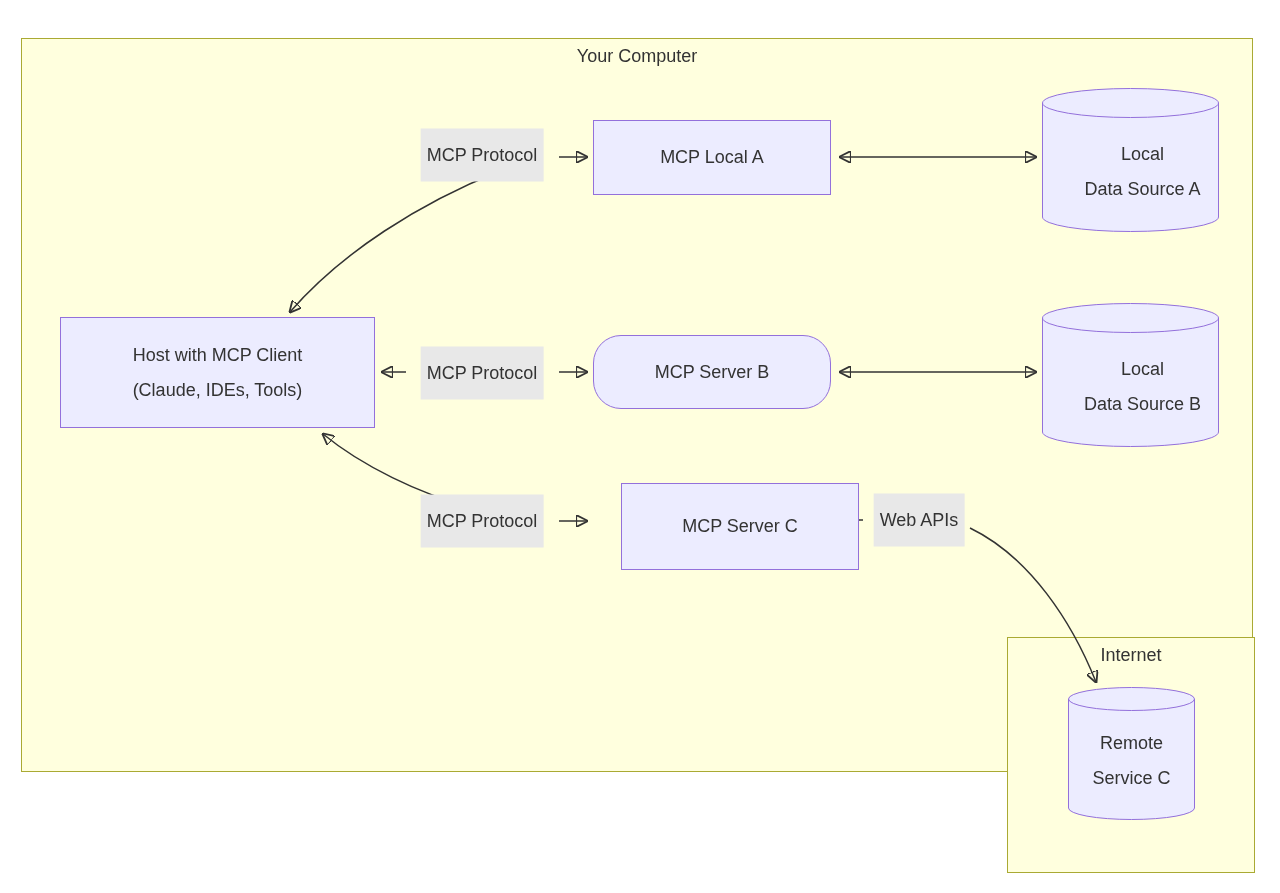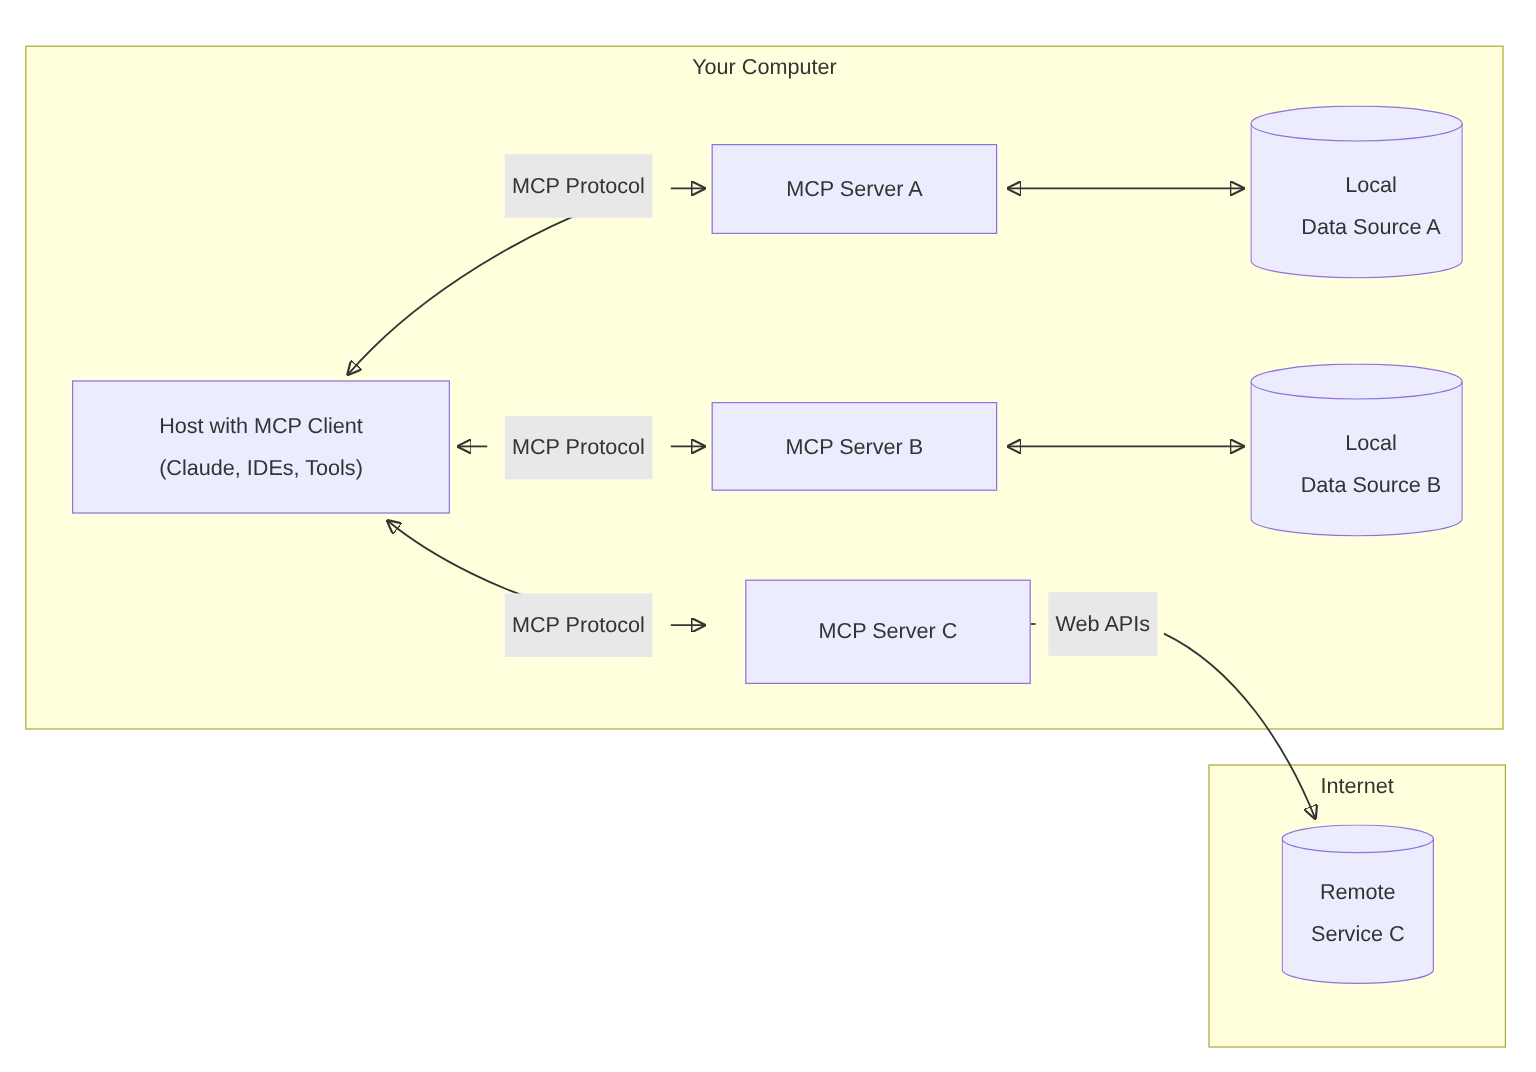--- a/index.html
+++ b/index.html
@@ -1,36 +1,36 @@
 <!DOCTYPE html>
 <html><head>
 <meta charset="utf-8">
 <style>
   html,body { margin:0; padding:0; background:#ffffff; }
   .canvas {
     position:relative; width:1280px; height:893px; background:#ffffff;
     font-family:"Liberation Sans", sans-serif; color:#333333; overflow:hidden;
   }
   .cluster { position:absolute; background:#ffffde; border:1px solid #aaaa33; box-sizing:border-box; }
-  #cluster-computer { left:21px; top:38px; width:1232px; height:570px; }
+  #cluster-computer { left:21px; top:38px; width:1232px; height:734px; }
   #cluster-internet { left:1007px; top:637px; width:248px; height:236px; }
   .cluster-title {
     position:absolute; top:7px; left:0; right:0; text-align:center;
     font-size:18px; color:#333333;
   }
   .edges { position:absolute; left:0; top:0; }
   .edges path { stroke:#333333; stroke-width:1.5; fill:none; }
   .node {
     position:absolute; background:#ECECFF; border:1px solid #9370DB; box-sizing:border-box;
     display:flex; flex-direction:column; align-items:center; justify-content:center;
     font-size:18px; line-height:35px; text-align:center;
   }
   #node-host    { left:60px;  top:317px; width:315px; height:111px; }
   #node-server-a{ left:593px; top:120px; width:238px; height:75px; }
-  #node-server-b{ left:593px; top:335px; width:238px; height:74px; }
+  #node-server-b{ left:593px; top:335px; width:238px; height:74px;border-radius:28px; }
   #node-server-c{ left:621px; top:483px; width:238px; height:87px; }
   .cyl { position:absolute; }
   #cyl-a { left:1042px; top:88px;  width:177px; height:144px; }
   #cyl-b { left:1042px; top:303px; width:177px; height:144px; }
   #cyl-remote { left:1068px; top:687px; width:127px; height:133px; }
   .cyl svg { display:block; }
   .cyl-body { fill:#ECECFF; stroke:#9370DB; stroke-width:1; }
   .cyl-rim  { fill:none;    stroke:#9370DB; stroke-width:1; }
   .cyl-label {
     position:absolute; left:0; right:0; text-align:center;
@@ -81,21 +81,21 @@
 
     <path d="M 863,520 L 840,520" marker-end="url(#arrow)"></path>
     <path d="M 970,528 C 1030,557 1072,622 1096,682" marker-end="url(#arrow)"></path>
   </svg>
 
   <div class="node" id="node-host">
     <div>Host with MCP Client</div>
     <div>(Claude, IDEs, Tools)</div>
   </div>
   <div class="node" id="node-server-a">
-    <div>MCP Server A</div>
+    <div>MCP Local A</div>
   </div>
   <div class="node" id="node-server-b">
     <div>MCP Server B</div>
   </div>
   <div class="node" id="node-server-c">
     <div>MCP Server C</div>
   </div>
 
   <div class="cyl" id="cyl-a">
     <svg width="177" height="144">

